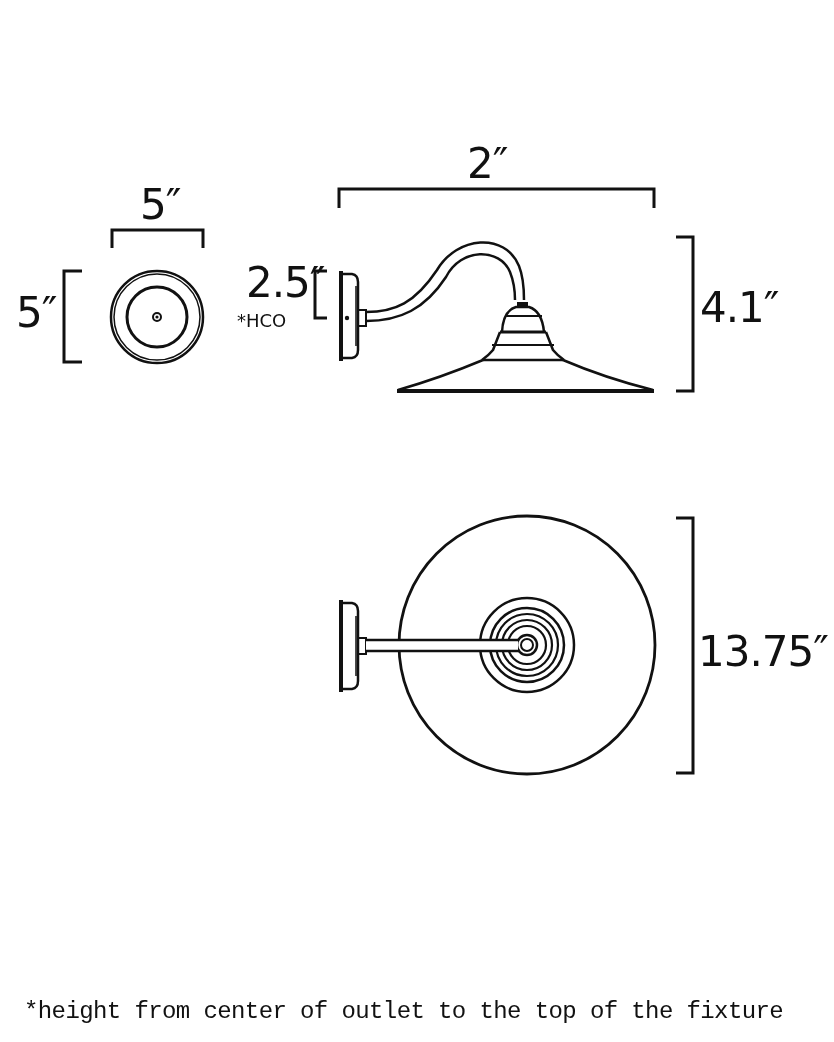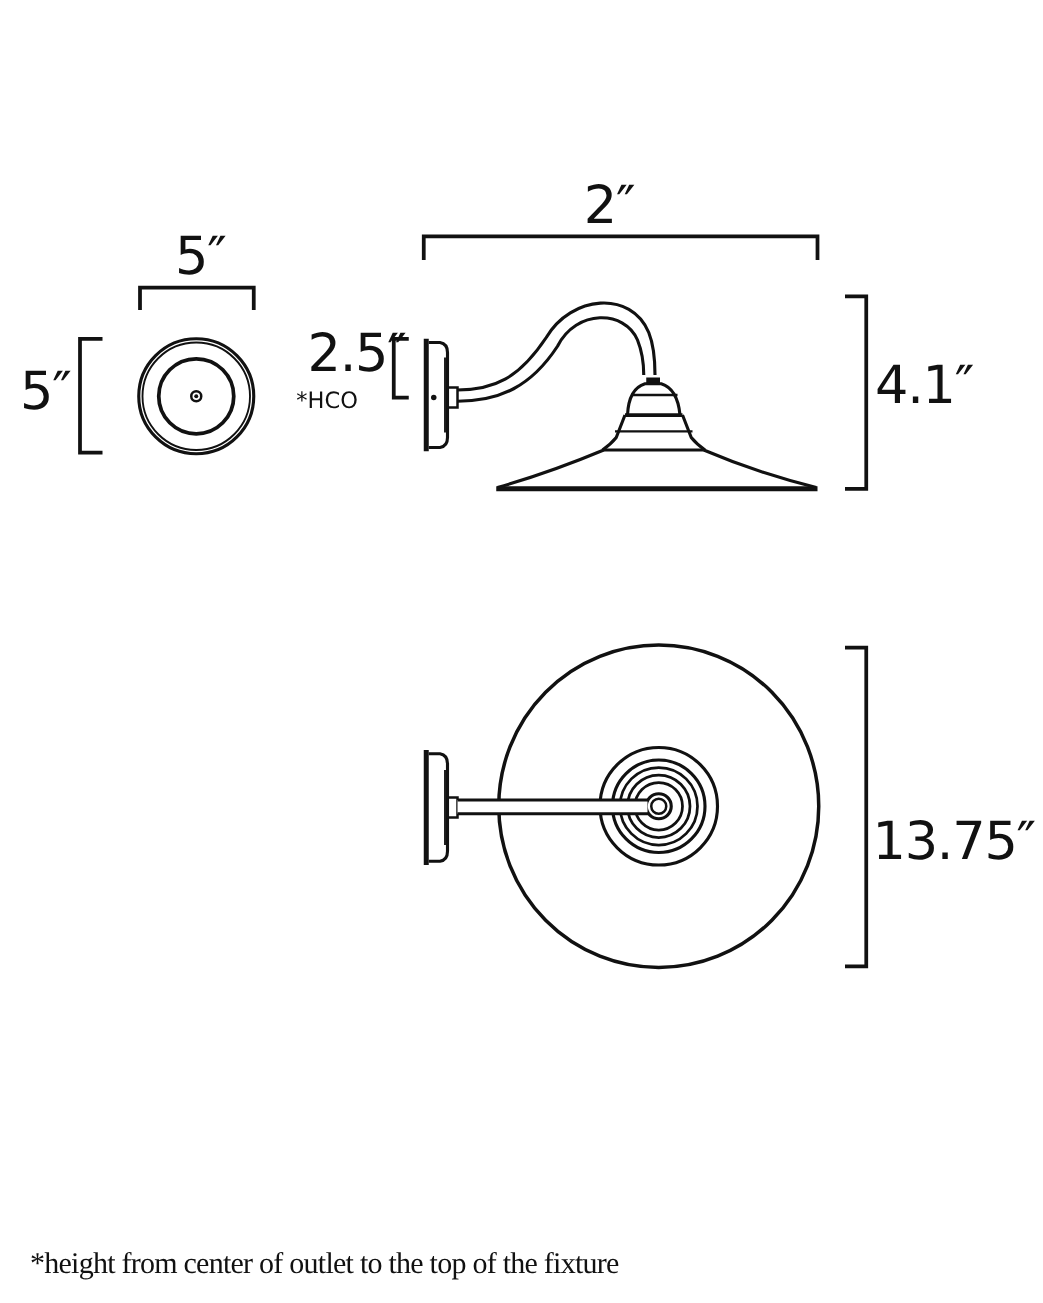--- a/index.html
+++ b/index.html
@@ -1,21 +1,21 @@
 <!DOCTYPE html>
 <html><head>
 <meta charset="utf-8">
 <style>
   html, body { margin: 0; padding: 0; background: #ffffff; }
   body { width: 834px; height: 1042px; position: relative; overflow: hidden; font-family: "DejaVu Sans", sans-serif; color: #111; }
   svg { position: absolute; left: 0; top: 0; }
   .dim-label { position: absolute; font-family: "DejaVu Sans", sans-serif; color: #111; white-space: nowrap; line-height: 1; font-weight: 400; letter-spacing: -1px; }
   .big { font-size: 42px; }
   .hco { font-size: 18px; letter-spacing: 0; }
-  .footnote { position: absolute; left: 24px; top: 998px; font-size: 24px; font-family: Liberation Serif, serif; letter-spacing: -0.6px; white-space: nowrap; }
+  .footnote { position: absolute; left: 24px; top: 998px; font-size: 24px; font-family: Liberation Mono, monospace; letter-spacing: -0.6px; white-space: nowrap; }
   .stroke { fill: none; stroke: #111; }
 </style>
 </head>
 <body>
 
 <svg width="834" height="1042" viewBox="0 0 834 1042">
 
   <g>
     <path class="stroke" stroke-width="3" d="M112,248 V230 H203 V248"></path>
     <path class="stroke" stroke-width="3" d="M82,271 H64 V362 H82"></path>
@@ -73,15 +73,15 @@
     <line x1="366" y1="651" x2="519" y2="651" stroke="#111" stroke-width="2.5"></line>
   </g>
 </svg>
 
 <div class="dim-label big" style="left:140px; top:184px;">5″</div>
 <div class="dim-label big" style="left:16px; top:292px;">5″</div>
 <div class="dim-label big" style="left:467px; top:143px;">2″</div>
 <div class="dim-label big" style="left:246px; top:262px;">2.5″</div>
 <div class="dim-label hco" style="left:237px; top:312px;">*HCO</div>
 <div class="dim-label big" style="left:700px; top:287px;">4.1″</div>
-<div class="dim-label big" style="left:698px; top:652px;">13.75″</div>
+<div class="dim-label big" style="left:698px; top:631px;">13.75″</div>
 
 <div class="footnote">*height from center of outlet to the top of the fixture</div>
 
 </body></html>

